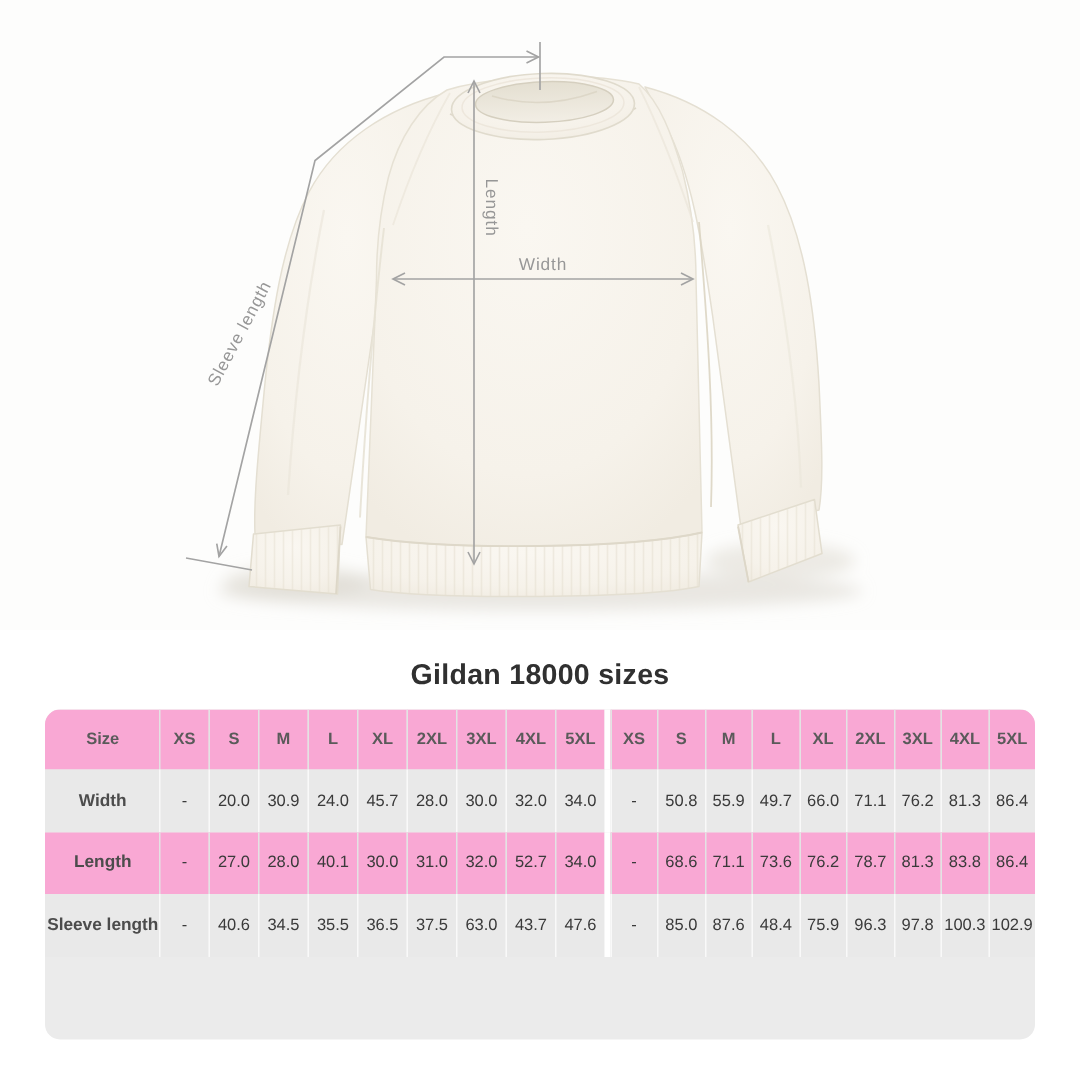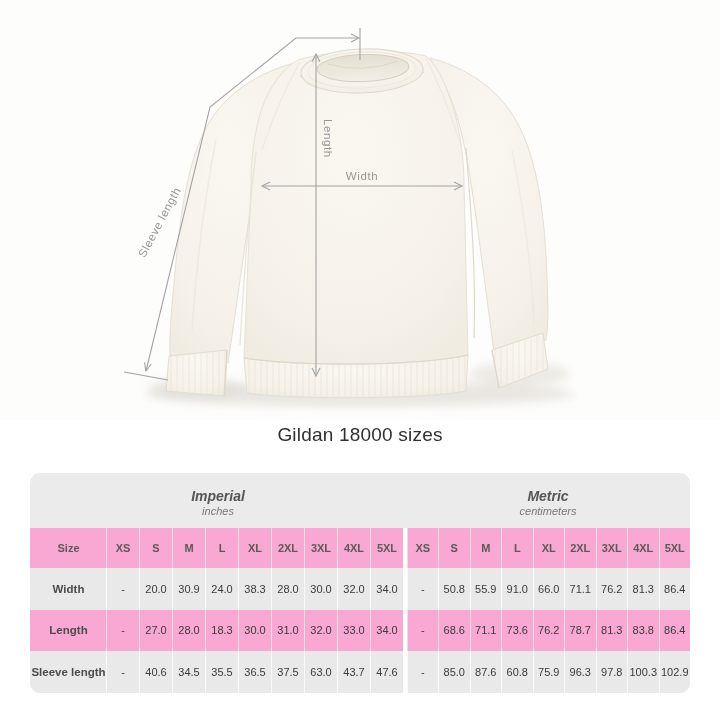--- a/index.html
+++ b/index.html
@@ -4,22 +4,22 @@
 <style>
   html,body{margin:0;padding:0;background:#ffffff;}
   body{width:720px;height:720px;overflow:hidden;font-family:"Liberation Sans",sans-serif;}
   .stage{position:relative;width:720px;height:688px;background:#ffffff;padding-left:44px;}
 
   
   .photo{position:absolute;left:0;top:0;width:720px;height:420px;background:#fdfdfc;}
   .photo svg{display:block;}
 
   
-  .title{margin:0;position:absolute;left:0;top:424px;width:720px;text-align:center;
-         font-size:19px;font-weight:normal;color:#303030;letter-spacing:.2px;}
+  .title{margin:0;position:absolute;left:0;top:440px;width:720px;text-align:center;
+         font-size:19px;font-weight:bold;color:#303030;letter-spacing:.2px;}
   .note{margin:0;position:absolute;left:0;top:447px;width:720px;text-align:center;
         font-style:italic;font-size:11.5px;color:#8a8a8a;}
 
   
   .table-card{position:absolute;left:30px;top:473px;width:660px;height:220px;
               background:#ebebeb;border-radius:10px;overflow:hidden;}
   .unit-band{display:flex;height:55px;}
   .unit{display:flex;flex-direction:column;align-items:center;justify-content:center;padding-top:4px;}
   .unit-imp{width:376px;}
   .unit-met{width:284px;}
@@ -137,30 +137,20 @@
 
       <text class="dim-label" transform="translate(324,119) rotate(90)">Length</text>
       <text class="dim-label" x="362" y="180" text-anchor="middle">Width</text>
       <text class="dim-label" transform="translate(163,224) rotate(-62)" text-anchor="middle">Sleeve length</text>
     </svg>
   </div>
 
   <h1 class="title">Gildan 18000 sizes</h1>
 
   <div class="table-card">
-    <div class="unit-band">
-      <div class="unit unit-imp">
-        <div class="unit-label">Imperial</div>
-        <div class="unit-sub">inches</div>
-      </div>
-      <div class="unit unit-met">
-        <div class="unit-label">Metric</div>
-        <div class="unit-sub">centimeters</div>
-      </div>
-    </div>
     <div class="grid">
         <div class="cell rw first colhead">Size</div>
         <div class="cell rw colhead">XS</div>
         <div class="cell rw colhead">S</div>
         <div class="cell rw colhead">M</div>
         <div class="cell rw colhead">L</div>
         <div class="cell rw colhead">XL</div>
         <div class="cell rw colhead">2XL</div>
         <div class="cell rw colhead">3XL</div>
         <div class="cell rw colhead">4XL</div>
@@ -173,44 +163,44 @@
         <div class="cell rw colhead">XL</div>
         <div class="cell rw colhead">2XL</div>
         <div class="cell rw colhead">3XL</div>
         <div class="cell rw colhead">4XL</div>
         <div class="cell rw colhead">5XL</div>
         <div class="cell rg first rowlabel">Width</div>
         <div class="cell rg">-</div>
         <div class="cell rg">20.0</div>
         <div class="cell rg">30.9</div>
         <div class="cell rg">24.0</div>
-        <div class="cell rg">38.3</div>
+        <div class="cell rg">45.7</div>
         <div class="cell rg">28.0</div>
         <div class="cell rg">30.0</div>
         <div class="cell rg">32.0</div>
         <div class="cell rg">34.0</div>
         <div class="cell sep"></div>
         <div class="cell rg">-</div>
         <div class="cell rg">50.8</div>
         <div class="cell rg">55.9</div>
-        <div class="cell rg">91.0</div>
+        <div class="cell rg">49.7</div>
         <div class="cell rg">66.0</div>
         <div class="cell rg">71.1</div>
         <div class="cell rg">76.2</div>
         <div class="cell rg">81.3</div>
         <div class="cell rg">86.4</div>
         <div class="cell rw first rowlabel">Length</div>
         <div class="cell rw">-</div>
         <div class="cell rw">27.0</div>
         <div class="cell rw">28.0</div>
-        <div class="cell rw">18.3</div>
+        <div class="cell rw">40.1</div>
         <div class="cell rw">30.0</div>
         <div class="cell rw">31.0</div>
         <div class="cell rw">32.0</div>
-        <div class="cell rw">33.0</div>
+        <div class="cell rw">52.7</div>
         <div class="cell rw">34.0</div>
         <div class="cell sep"></div>
         <div class="cell rw">-</div>
         <div class="cell rw">68.6</div>
         <div class="cell rw">71.1</div>
         <div class="cell rw">73.6</div>
         <div class="cell rw">76.2</div>
         <div class="cell rw">78.7</div>
         <div class="cell rw">81.3</div>
         <div class="cell rw">83.8</div>
@@ -222,21 +212,21 @@
         <div class="cell rg">35.5</div>
         <div class="cell rg">36.5</div>
         <div class="cell rg">37.5</div>
         <div class="cell rg">63.0</div>
         <div class="cell rg">43.7</div>
         <div class="cell rg">47.6</div>
         <div class="cell sep"></div>
         <div class="cell rg">-</div>
         <div class="cell rg">85.0</div>
         <div class="cell rg">87.6</div>
-        <div class="cell rg">60.8</div>
+        <div class="cell rg">48.4</div>
         <div class="cell rg">75.9</div>
         <div class="cell rg">96.3</div>
         <div class="cell rg">97.8</div>
         <div class="cell rg">100.3</div>
         <div class="cell rg">102.9</div>
       </div>
   </div>
 
 </div>
 

